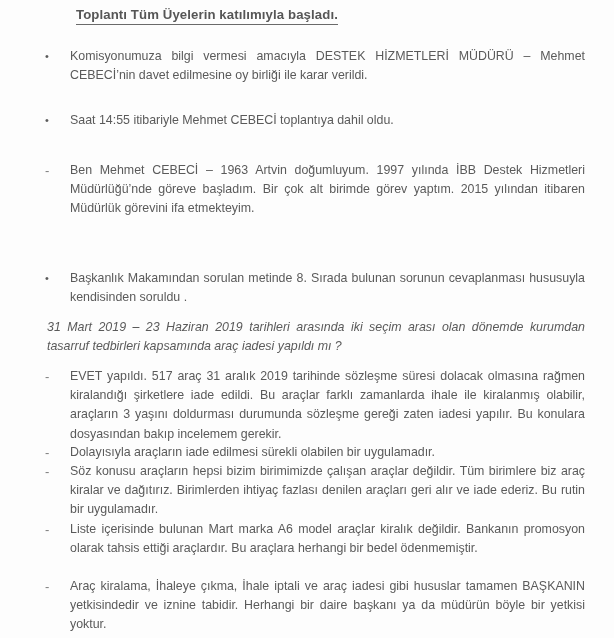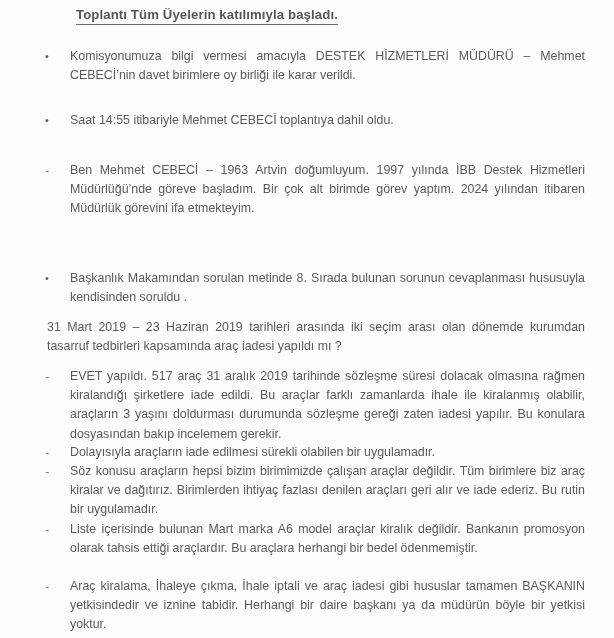--- a/index.html
+++ b/index.html
@@ -84,20 +84,21 @@
   .plain {
     position: absolute;
     box-sizing: border-box;
     width: 585px;
     padding-left: 47px;
     font-size: 12.4px;
     line-height: 19.2px;
     color: #5a5a5a;
     text-align: justify;
     text-justify: inter-word;
+    font-style: italic;
   }
   
   #item-1 { top: 47px; }
   #item-2 { top: 111px; }
   #item-3 { top: 161px; }
   #item-4 { top: 269px; }
   #para-1 { top: 318px; }
   #item-5 { top: 367px; }
   #item-6 { top: 443px; }
   #item-7 { top: 462px; }
@@ -108,31 +109,31 @@
 <body>
 
 <div class="page">
 
   <div class="doc-title">Toplantı  Tüm Üyelerin katılımıyla başladı.</div>
 
   <div class="body-block">
 
     <div class="item dot" id="item-1">
       <span class="marker">•</span>
-      <span class="txt">Komisyonumuza bilgi vermesi amacıyla DESTEK HİZMETLERİ MÜDÜRÜ – Mehmet CEBECİ’nin davet birimlere oy birliği  ile karar verildi.</span>
+      <span class="txt">Komisyonumuza bilgi vermesi amacıyla DESTEK HİZMETLERİ MÜDÜRÜ – Mehmet CEBECİ’nin davet edilmesine oy birliği  ile karar verildi.</span>
     </div>
 
     <div class="item dot" id="item-2">
       <span class="marker">•</span>
       <span class="txt">Saat 14:55 itibariyle Mehmet CEBECİ toplantıya dahil oldu.</span>
     </div>
 
     <div class="item dash" id="item-3">
       <span class="marker">-</span>
-      <span class="txt">Ben Mehmet CEBECİ – 1963 Artvin doğumluyum.  1997 yılında İBB Destek Hizmetleri Müdürlüğü’nde göreve başladım. Bir çok alt birimde görev yaptım. 2024 yılından itibaren Müdürlük görevini ifa etmekteyim.</span>
+      <span class="txt">Ben Mehmet CEBECİ – 1963 Artvin doğumluyum.  1997 yılında İBB Destek Hizmetleri Müdürlüğü’nde göreve başladım. Bir çok alt birimde görev yaptım. 2015 yılından itibaren Müdürlük görevini ifa etmekteyim.</span>
     </div>
 
     <div class="item dot" id="item-4">
       <span class="marker">•</span>
       <span class="txt">Başkanlık Makamından sorulan metinde 8. Sırada bulunan sorunun cevaplanması hususuyla kendisinden soruldu .</span>
     </div>
 
     <div class="plain" id="para-1">31 Mart 2019 – 23 Haziran 2019 tarihleri arasında iki seçim arası olan dönemde kurumdan tasarruf tedbirleri kapsamında araç iadesi yapıldı mı ?</div>
 
     <div class="item dash" id="item-5">

